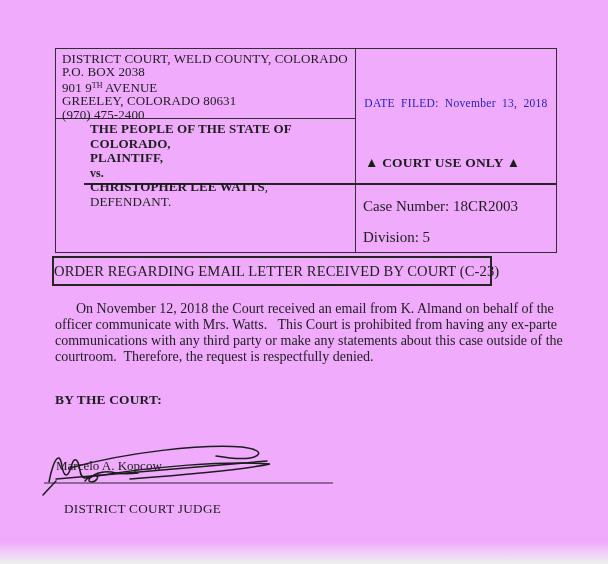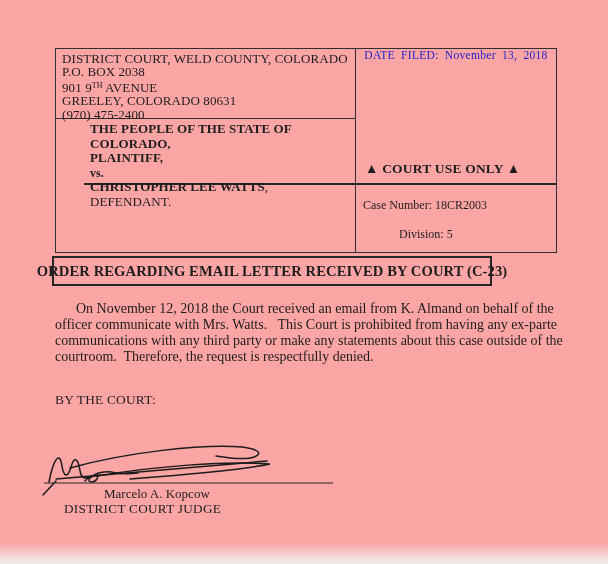--- a/index.html
+++ b/index.html
@@ -1,21 +1,21 @@
 <!DOCTYPE html>
 <html><head>
 <meta charset="utf-8">
 <style>
   * { margin: 0; padding: 0; box-sizing: border-box; }
   html, body { background: #ffffff; }
   .page {
     position: relative;
     width: 608px;
     height: 564px;
-    background: #fca5a5;
+    background: #f0abfc;
     font-family: "Liberation Serif", "DejaVu Serif", serif;
     color: #1d1d1d;
     overflow: hidden;
   }
   .page::after {
     content: "";
     position: absolute;
     left: 0; right: 0; bottom: 0;
     height: 22px;
     background: linear-gradient(to bottom, rgba(240,240,240,0), #f0f0f0);
@@ -60,54 +60,54 @@
   .cell-parties .vs { font-size: 12px; }
   .cell-parties .regular { font-weight: normal; }
   .cell-empty { grid-row: 3; grid-column: 1; }
   .cell-filing {
     grid-row: 1 / 3; grid-column: 2;
     border-left: 1.6px solid #2f2f2f;
     border-bottom: 2.3px solid #242424;
     position: relative;
   }
   .date-filed {
+    margin-top: 48px;
     text-align: center;
     font-size: 11.5px;
     color: #2222cc;
     word-spacing: 3px;
     letter-spacing: 0.3px;
     white-space: nowrap;
   }
   .court-use-only {
     position: absolute;
-    left: 9px; bottom: 6px;
+    left: 9px; bottom: 12px;
     font-weight: bold;
     font-size: 13.5px;
     letter-spacing: 0.2px;
     white-space: nowrap;
   }
   .cell-case {
     grid-row: 3; grid-column: 2;
     border-left: 1.6px solid #2f2f2f;
     padding: 13px 0 0 7px;
-    font-size: 12px;
-  }
-  .division-line { margin-top: 14px; margin-left: 36px; }
+    font-size: 15px;
+  }
+  .division-line { margin-top: 14px; }
 
   
   .title-box {
     position: absolute;
     left: 52px; top: 256px;
     width: 440px; height: 30px;
     border: 2px solid #262626;
     border-bottom-width: 2.6px;
     display: flex;
     align-items: center;
-    justify-content: center;
-    font-weight: bold;
+    font-weight: normal;
     font-size: 14.6px;
     letter-spacing: 0.1px;
     white-space: nowrap;
   }
 
   
   .order-body {
     position: absolute;
     left: 55px; top: 301px;
     width: 510px;
@@ -115,34 +115,34 @@
     line-height: 16px;
   }
   .order-body .body-line { white-space: pre; }
   .order-body .body-line:first-child { padding-left: 21px; }
 
   .by-the-court {
     position: absolute;
     left: 55px; top: 392px;
     font-size: 13.4px;
     letter-spacing: 0.2px;
+    font-weight: bold;
   }
 
   
   .signature-svg {
     position: absolute;
     left: 42px; top: 437px;
     width: 300px; height: 62px;
     pointer-events: none;
   }
   .judge-name {
     position: absolute;
-    left: 56px; top: 486px;
+    left: 56px; top: 458px;
     font-size: 13px;
-    margin-left: 48px;
   }
   .judge-title {
     position: absolute;
     left: 64px; top: 501px;
     font-size: 13.2px;
     letter-spacing: 0.3px;
   }
 </style>
 </head>
 <body>

